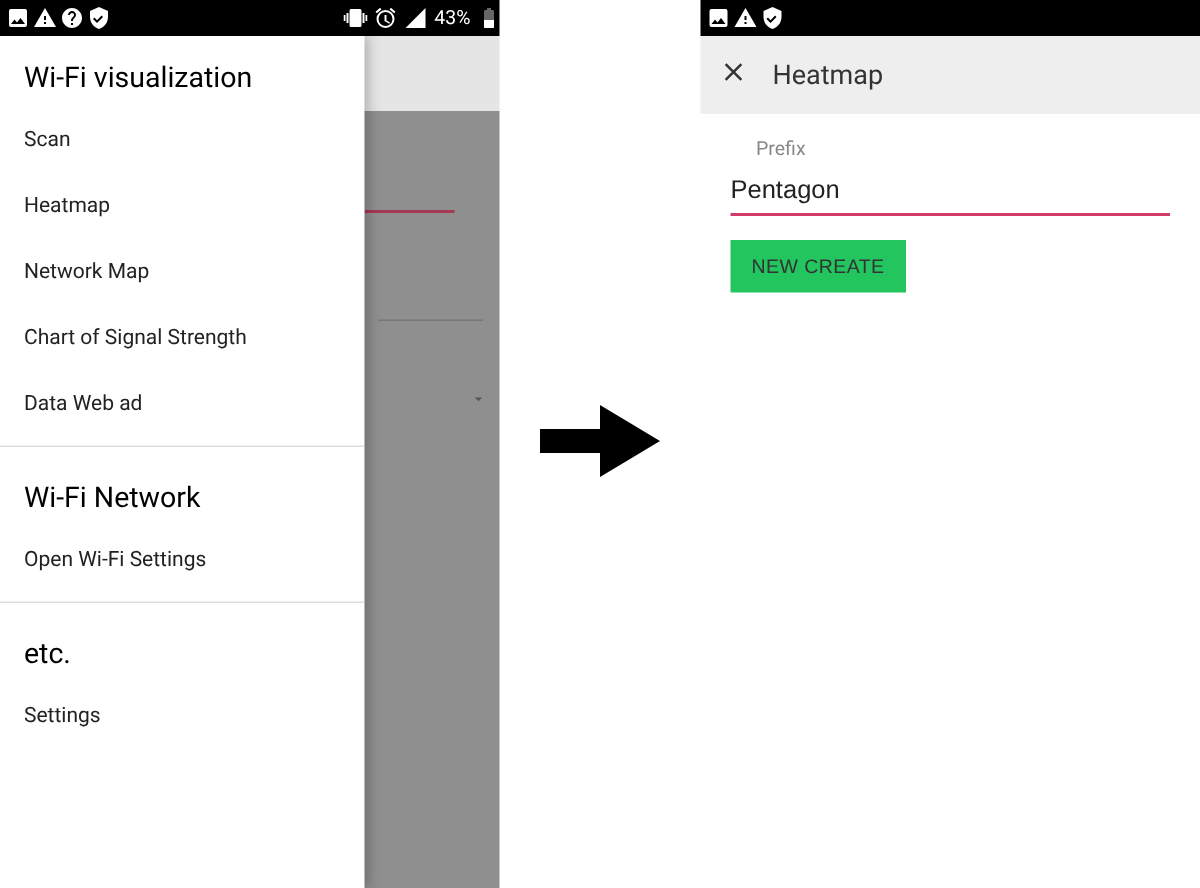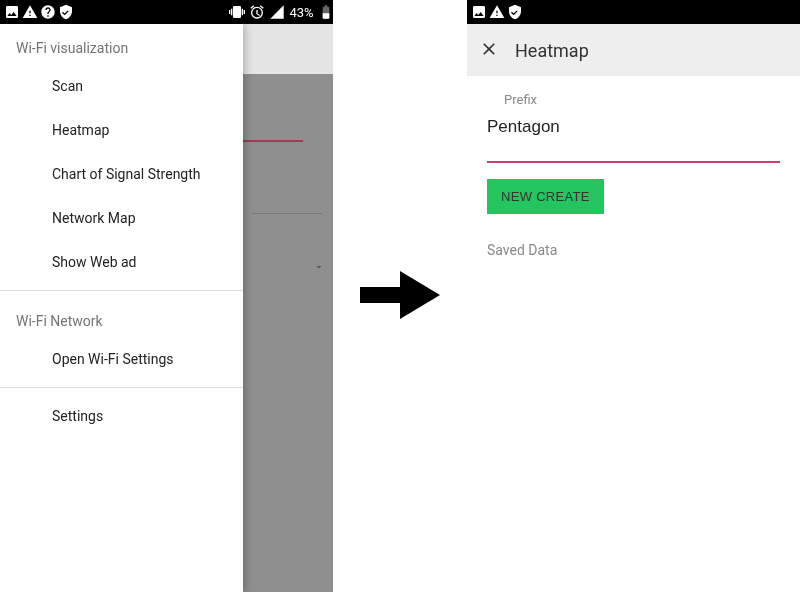--- a/index.html
+++ b/index.html
@@ -86,29 +86,28 @@
   .drawer {
     position: absolute;
     top: 24px; left: 0; bottom: 0;
     width: 243px;
     background: #fff;
     box-shadow: 2px 0 8px rgba(0,0,0,.25);
     overflow: hidden;
   }
   .drawer-section-header {
     padding: 16px 16px 8px 16px;
-    color: #737373;
-    font-size: 14px;
+    color: #000000;
+    font-size: 19px;
   }
   .drawer-item {
     padding: 14px 16px;
     color: #222;
     font-size: 14px;
     cursor: pointer;
-    margin-left: 36px;
   }
   .drawer-divider {
     height: 1px;
     background: #ddd;
     margin: 6px 0;
   }
   
   .right-content {
     position: absolute;
     top: 24px; left:0; right:0; bottom:0;
@@ -128,21 +127,21 @@
     background: #fff;
     position: absolute;
     top: 52px; left:0; right:0; bottom:0;
   }
   .field-label { color:#888; font-size: 13px; margin-bottom: 6px; margin-left: 17px; }
   .text-field {
     border: none;
     border-bottom: 2px solid #d13b69;
     width: 100%;
     font-size: 17px;
-    padding: 4px 0 24px 0;
+    padding: 4px 0 5px 0;
     color: #222;
     background: transparent;
     outline: none;
   }
   .btn-raised {
     margin-top: 16px;
     background: #22c55e;
     border: none;
     padding: 10px 14px;
     font-size: 13px;
@@ -229,27 +228,28 @@
       <svg width="12" height="12" viewBox="0 0 24 24" fill="#555">
           <path d="M7 10l5 5 5-5z"></path>
         </svg>
     </span>
   </div>
 
   <div class="drawer">
     <div class="drawer-section-header">Wi-Fi visualization</div>
     <div class="drawer-item">Scan</div>
     <div class="drawer-item">Heatmap</div>
+    <div class="drawer-item">Network Map</div>
     <div class="drawer-item">Chart of Signal Strength</div>
-    <div class="drawer-item">Network Map</div>
-    <div class="drawer-item">Show Web ad</div>
+    <div class="drawer-item">Data Web ad</div>
     <div class="drawer-divider"></div>
     <div class="drawer-section-header">Wi-Fi Network</div>
     <div class="drawer-item">Open Wi-Fi Settings</div>
     <div class="drawer-divider"></div>
+    <div class="drawer-section-header">etc.</div>
     <div class="drawer-item">Settings</div>
   </div>
 </div>
 
 <div class="gap-arrow">
   <span class="big-arrow">
     <svg viewBox="0 0 100 60">
         <path d="M0 20 h50 v-20 l50 30 l-50 30 v-20 h-50 z" fill="#000"></path>
       </svg>
   </span>
@@ -281,16 +281,15 @@
         <svg width="20" height="20" viewBox="0 0 24 24" fill="#333">
             <path d="M19 6.41L17.59 5 12 10.59 6.41 5 5 6.41 10.59 12 5 17.59 6.41 19 12 13.41 17.59 19 19 17.59 13.41 12 19 6.41z"></path>
           </svg>
       </span>
       <span class="title">Heatmap</span>
     </div>
     <div class="right-body">
       <div class="field-label">Prefix</div>
       <input class="text-field" type="text" value="Pentagon" style="">
       <button class="btn-raised">NEW CREATE</button>
-      <div class="saved-data-label">Saved Data</div>
     </div>
   </div>
 </div>
 
 </body></html>

